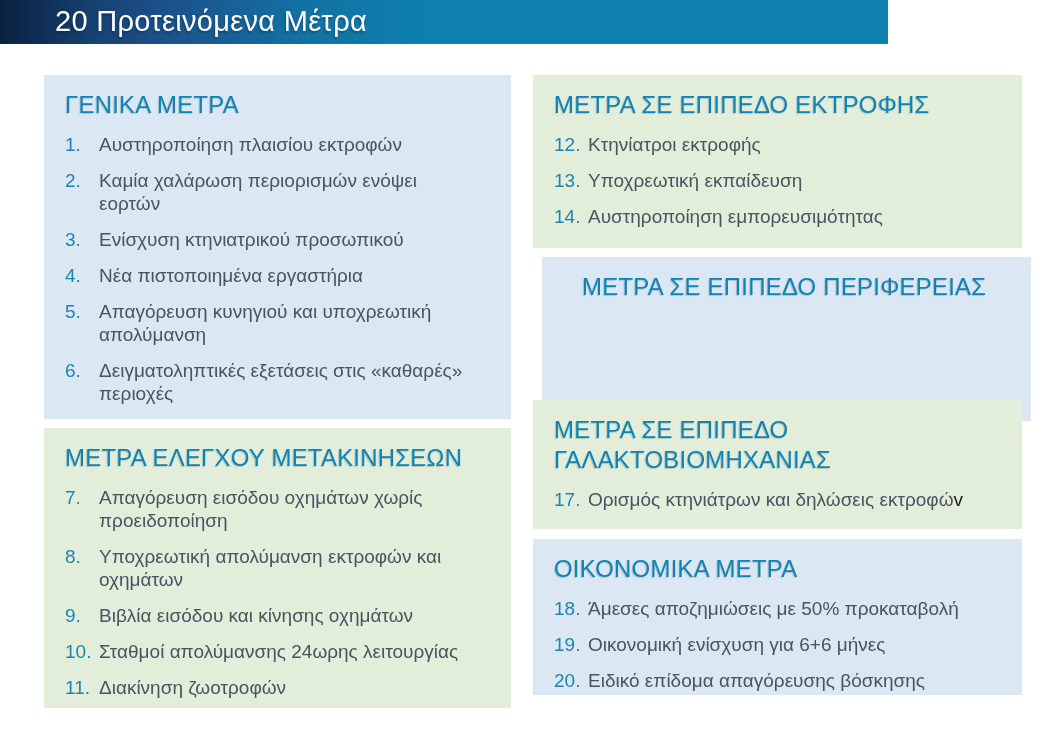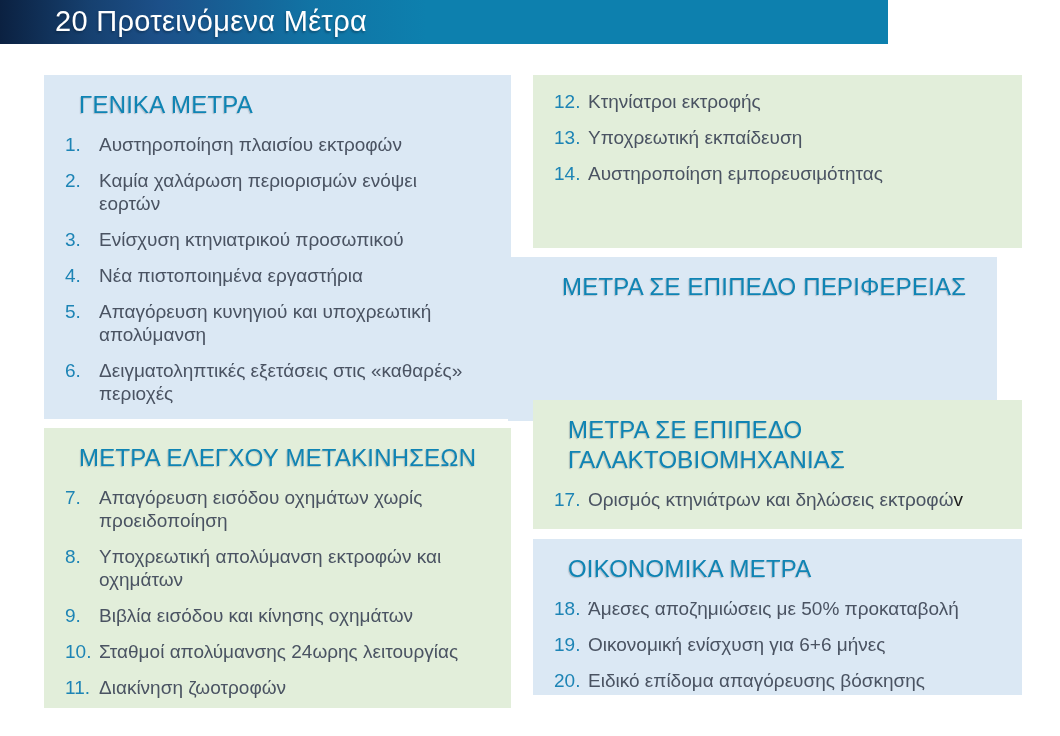--- a/index.html
+++ b/index.html
@@ -21,41 +21,41 @@
   }
 
   .panel {
     position: absolute; box-sizing: border-box;
     padding: 15px 14px 0 21px;
   }
   .panel.blue  { background: #dbe8f4; }
   .panel.green { background: #e2eeda; }
 
   .panel-title {
-    margin: 0 0 13px 14px; font-weight: 400;
+    margin: 0 0 13px 0; font-weight: 400;
     font-size: 24px; line-height: 30px; letter-spacing: 0.2px;
     color: #0f84b4; white-space: pre-line;
     text-shadow: -1px 1px 1px rgba(90, 100, 110, 0.30);
   }
 
   ol.measure-list { list-style: none; margin: 0; padding: 0; }
   ol.measure-list li {
     display: flex; align-items: flex-start;
     margin: 0 0 13px 0;
     font-size: 19px; line-height: 23px; color: #4a5362;
   }
   .num { flex: 0 0 34px; color: #1d84b5; }
   .txt { white-space: pre-line; }
   .suffix { color: #1c1c1c; }
 
   
   #panel-general   { left: 44px;  top: 75px;  width: 467px; height: 344px; }
   #panel-movement  { left: 44px;  top: 428px; width: 467px; height: 280px; }
   #panel-farm      { left: 533px; top: 75px;  width: 489px; height: 173px; }
-  #panel-region    { left: 508px; top: 257px; width: 489px; height: 164px; padding-left: 40px; }
+  #panel-region    { left: 542px; top: 257px; width: 489px; height: 164px; padding-left: 40px; }
   #panel-dairy     { left: 533px; top: 400px; width: 489px; height: 129px; }
   #panel-economic  { left: 533px; top: 539px; width: 489px; height: 156px; }
 </style>
 </head>
 <body>
 
 <header class="header-bar">
   <div class="header-title">20 Προτεινόμενα Μέτρα</div>
 </header>
 
@@ -114,20 +114,21 @@
       <span class="txt">Σταθμοί απολύμανσης 24ωρης λειτουργίας</span>
     </li>
     <li>
       <span class="num">11.</span>
       <span class="txt">Διακίνηση ζωοτροφών</span>
     </li>
   </ol>
 </section>
 
 <section id="panel-farm" class="panel green">
+  <h2 class="panel-title">ΜΕΤΡΑ ΣΕ ΕΠΙΠΕΔΟ ΕΚΤΡΟΦΗΣ</h2>
   <ol class="measure-list">
     <li>
       <span class="num">12.</span>
       <span class="txt">Κτηνίατροι εκτροφής</span>
     </li>
     <li>
       <span class="num">13.</span>
       <span class="txt">Υποχρεωτική εκπαίδευση</span>
     </li>
     <li>

